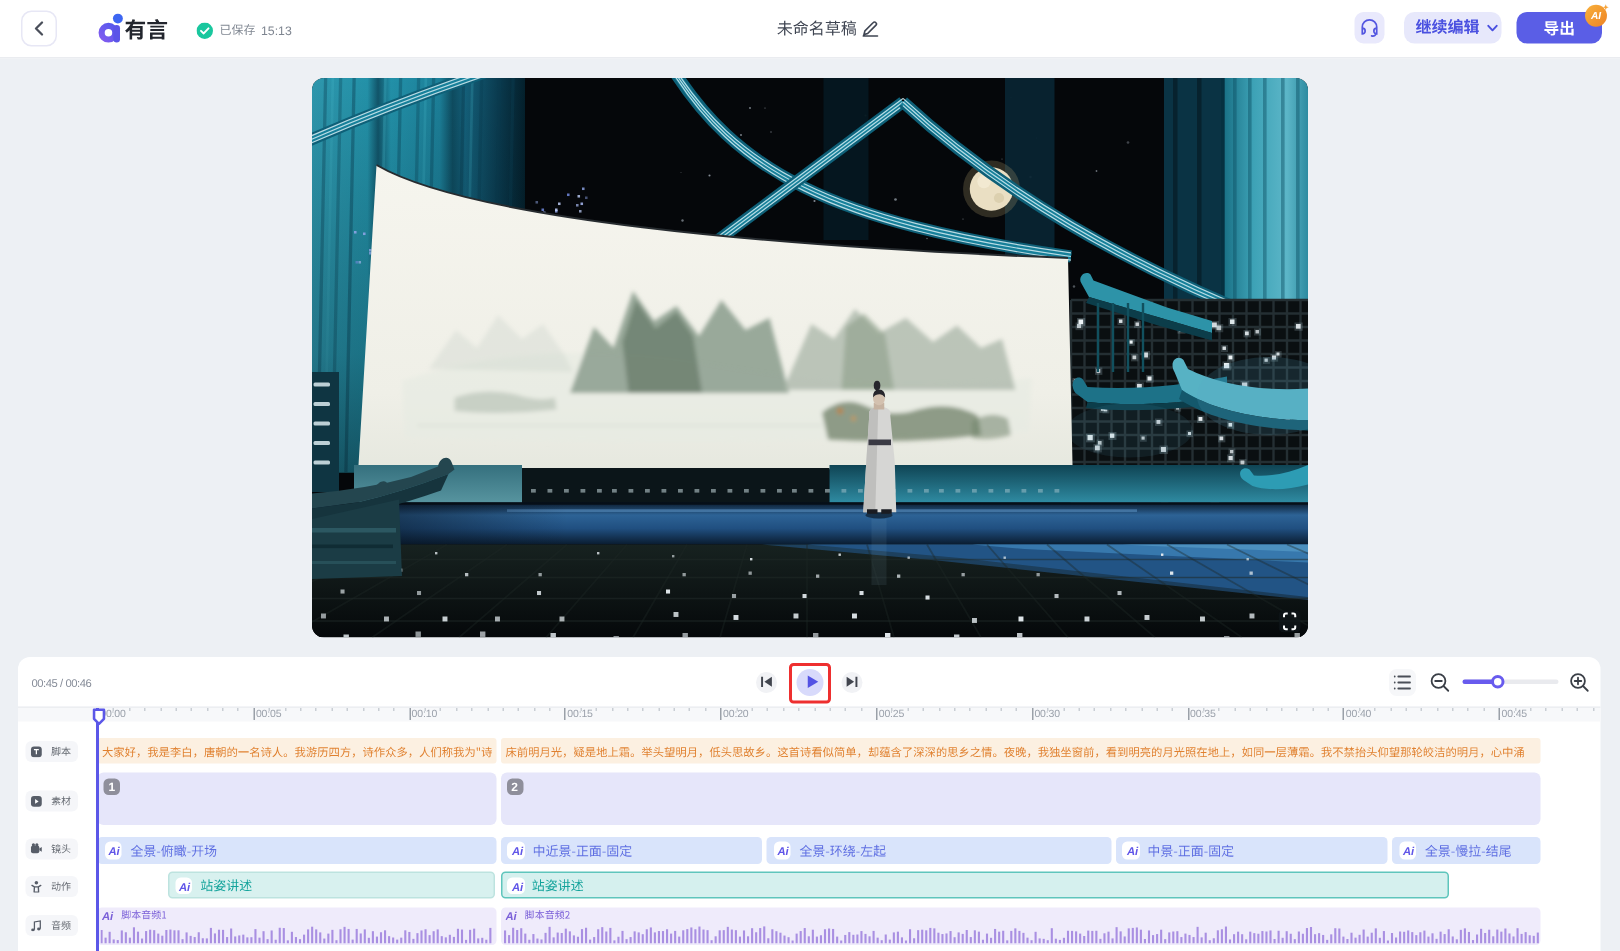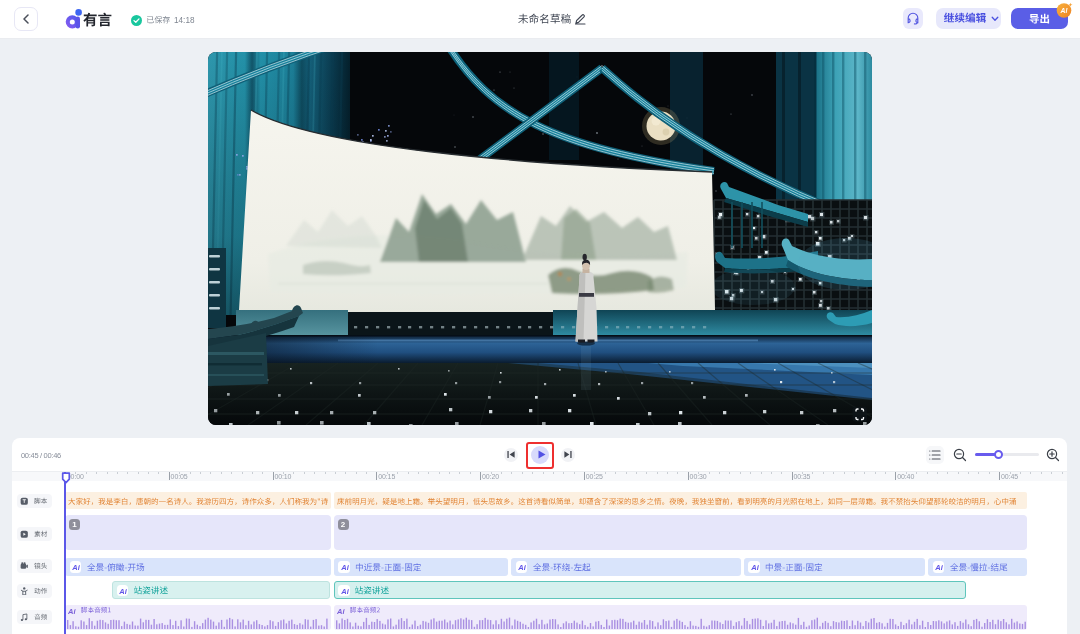--- a/index.html
+++ b/index.html
@@ -19,21 +19,21 @@
 <svg style="position:absolute;left:83px;top:9.0px;overflow:visible" width="31" height="22" viewBox="0 -16.0 31 21.8">
     <path d="M5.3 -12.3C5.1 -11.7 5.0 -11.2 4.7 -10.6H0.8V-8.9H4.0C3.1 -7.2 1.9 -5.7 0.4 -4.7C0.7 -4.4 1.2 -3.7 1.5 -3.3C2.2 -3.8 2.8 -4.4 3.4 -5.0V1.3H5.1V-1.5H10.4V-0.6C10.4 -0.4 10.3 -0.3 10.1 -0.3C9.8 -0.3 9.0 -0.3 8.2 -0.4C8.5 0.1 8.7 0.8 8.8 1.3C9.9 1.3 10.8 1.3 11.4 1.0C11.9 0.8 12.1 0.3 12.1 -0.6V-7.8H5.4C5.6 -8.2 5.8 -8.5 5.9 -8.9H13.7V-10.6H6.6C6.8 -11.0 6.9 -11.5 7.1 -11.9ZM5.1 -3.9H10.4V-2.9H5.1ZM5.1 -5.3V-6.3H10.4V-5.3Z M17.2 -5.8V-4.4H26.4V-5.8ZM17.2 -8.0V-6.7H26.4V-8.0ZM17.0 -3.4V1.3H18.7V0.8H24.8V1.2H26.6V-3.4ZM18.7 -0.6V-2.0H24.8V-0.6ZM20.2 -12.0C20.6 -11.5 20.9 -10.9 21.1 -10.4H15.2V-8.9H28.4V-10.4H23.2C23.0 -11.0 22.4 -11.8 22.0 -12.4Z" fill="#23262e"></path>
   </svg>
 <svg class="abs" style="left:131px;top:14.5px" width="11" height="11" viewBox="0 0 11 11">
     <circle cx="5.5" cy="5.5" r="5.5" fill="#19c79e"></circle>
     <path d="M3,5.6 L4.8,7.3 L8,3.9" fill="none" stroke="#fff" stroke-width="1.3" stroke-linecap="round" stroke-linejoin="round"></path>
   </svg>
 <svg style="position:absolute;left:146px;top:13.8px;overflow:visible" width="27" height="12" viewBox="0 -9.0 27 12.3">
     <path d="M0.8 -6.4V-5.8H6.1V-3.6H1.8V-5.0H1.2V-0.8C1.2 0.2 1.6 0.4 2.9 0.4C3.3 0.4 5.7 0.4 6.0 0.4C7.4 0.4 7.7 -0.0 7.8 -1.5C7.6 -1.6 7.3 -1.7 7.2 -1.8C7.1 -0.5 6.9 -0.2 6.0 -0.2C5.5 -0.2 3.3 -0.2 2.9 -0.2C2.0 -0.2 1.8 -0.3 1.8 -0.8V-3.0H6.1V-2.6H6.8V-6.4Z M11.9 -6.0H15.0V-4.4H11.9ZM11.3 -6.5V-3.9H13.1V-2.9H10.7V-2.3H12.7C12.2 -1.4 11.3 -0.6 10.5 -0.2C10.6 -0.1 10.8 0.1 10.9 0.3C11.7 -0.2 12.5 -1.0 13.1 -1.9V0.7H13.7V-1.9C14.3 -1.0 15.1 -0.2 15.8 0.3C15.9 0.2 16.1 -0.1 16.2 -0.2C15.4 -0.6 14.6 -1.4 14.1 -2.3H16.0V-2.9H13.7V-3.9H15.6V-6.5ZM10.5 -6.9C10.0 -5.6 9.2 -4.4 8.4 -3.6C8.5 -3.5 8.7 -3.1 8.7 -3.0C9.0 -3.3 9.3 -3.7 9.6 -4.1V0.6H10.2V-5.0C10.5 -5.5 10.8 -6.1 11.0 -6.7Z M21.4 -2.9V-2.2H19.1V-1.6H21.4V-0.1C21.4 0.0 21.4 0.1 21.3 0.1C21.1 0.1 20.6 0.1 20.1 0.1C20.2 0.2 20.2 0.5 20.3 0.6C21.0 0.6 21.4 0.6 21.7 0.6C22.0 0.5 22.0 0.3 22.0 -0.1V-1.6H24.2V-2.2H22.0V-2.7C22.6 -3.0 23.3 -3.5 23.7 -4.0L23.3 -4.3L23.2 -4.3H19.8V-3.7H22.6C22.3 -3.4 21.8 -3.1 21.4 -2.9ZM19.6 -6.9C19.5 -6.5 19.3 -6.2 19.2 -5.8H16.9V-5.2H19.0C18.4 -4.1 17.7 -3.0 16.7 -2.3C16.8 -2.2 16.9 -1.9 17.0 -1.8C17.3 -2.0 17.6 -2.3 17.9 -2.6V0.6H18.6V-3.4C19.0 -3.9 19.3 -4.6 19.6 -5.2H24.1V-5.8H19.9C20.0 -6.1 20.1 -6.4 20.2 -6.7Z" fill="#7e8590"></path>
   </svg>
-<div class="abs" style="left:174px;top:16px;font-size:8.2px;color:#7e8590">14:18</div>
+<div class="abs" style="left:174px;top:16px;font-size:8.2px;color:#7e8590">15:13</div>
 <svg style="position:absolute;left:517px;top:11.4px;overflow:visible" width="57" height="16" viewBox="0 -12.1 57 16.5">
     <path d="M5.0 -9.2V-7.4H1.5V-6.6H5.0V-4.7H0.7V-3.9H4.6C3.6 -2.5 1.9 -1.1 0.4 -0.4C0.6 -0.3 0.8 0.1 1.0 0.3C2.4 -0.5 4.0 -1.8 5.0 -3.3V0.9H5.9V-3.3C7.0 -1.8 8.6 -0.5 10.0 0.3C10.2 0.1 10.4 -0.3 10.6 -0.4C9.1 -1.1 7.4 -2.5 6.4 -3.9H10.4V-4.7H5.9V-6.6H9.6V-7.4H5.9V-9.2Z M16.6 -9.4C15.5 -7.9 13.4 -6.5 11.4 -6.0C11.6 -5.7 11.7 -5.4 11.9 -5.2C12.7 -5.4 13.5 -5.8 14.3 -6.3V-5.6H18.7V-6.3C19.4 -5.9 20.2 -5.5 21.0 -5.2C21.2 -5.5 21.4 -5.8 21.6 -6.0C19.9 -6.4 18.0 -7.5 17.0 -8.6L17.2 -8.9ZM14.3 -6.3C15.2 -6.8 15.9 -7.4 16.5 -8.1C17.1 -7.4 17.8 -6.8 18.6 -6.3ZM12.4 -4.7V0.0H13.2V-0.9H15.8V-4.7ZM13.2 -3.9H15.0V-1.6H13.2ZM16.9 -4.7V0.9H17.7V-3.9H19.8V-1.6C19.8 -1.4 19.8 -1.4 19.6 -1.4C19.5 -1.4 19.0 -1.4 18.3 -1.4C18.4 -1.2 18.6 -0.9 18.6 -0.6C19.4 -0.6 19.9 -0.6 20.3 -0.8C20.6 -0.9 20.6 -1.1 20.6 -1.6V-4.7Z M24.9 -5.8C25.5 -5.4 26.1 -4.9 26.6 -4.5C25.3 -3.8 23.9 -3.3 22.5 -3.0C22.7 -2.8 22.9 -2.5 22.9 -2.2C23.6 -2.4 24.2 -2.6 24.8 -2.8V0.9H25.6V0.3H30.5V0.9H31.3V-3.7H27.0C28.8 -4.7 30.4 -6.1 31.3 -7.8L30.7 -8.2L30.6 -8.1H26.7C27.0 -8.4 27.2 -8.8 27.4 -9.1L26.5 -9.3C25.8 -8.2 24.6 -7.0 22.8 -6.1C23.0 -6.0 23.2 -5.7 23.3 -5.5C24.4 -6.0 25.3 -6.7 26.0 -7.4H30.1C29.4 -6.4 28.5 -5.6 27.4 -4.9C26.8 -5.3 26.1 -5.9 25.5 -6.3ZM30.5 -0.5H25.6V-3.0H30.5Z M35.7 -4.4H41.3V-3.4H35.7ZM35.7 -6.0H41.3V-5.0H35.7ZM34.9 -6.6V-2.8H38.0V-1.7H33.6V-0.9H38.0V0.9H38.9V-0.9H43.4V-1.7H38.9V-2.8H42.1V-6.6ZM33.7 -8.4V-7.7H36.2V-6.8H37.0V-7.7H40.0V-6.8H40.8V-7.7H43.4V-8.4H40.8V-9.2H40.0V-8.4H37.0V-9.2H36.2V-8.4Z M49.7 -6.2H52.9V-5.2H49.7ZM49.0 -6.8V-4.6H53.6V-6.8ZM50.4 -2.0H52.2V-0.9H50.4ZM49.8 -2.6V-0.3H52.8V-2.6ZM47.7 -9.1C46.9 -8.8 45.7 -8.5 44.6 -8.3C44.7 -8.1 44.8 -7.8 44.8 -7.6C45.2 -7.7 45.7 -7.8 46.1 -7.9V-6.1H44.6V-5.3H46.0C45.6 -4.1 44.9 -2.6 44.3 -1.9C44.4 -1.7 44.6 -1.3 44.7 -1.1C45.2 -1.7 45.7 -2.8 46.1 -3.8V0.9H46.9V-4.2C47.2 -3.7 47.6 -3.2 47.7 -2.9L48.2 -3.6C48.0 -3.8 47.2 -4.8 46.9 -5.0V-5.3H48.4V-6.1H46.9V-8.0C47.4 -8.2 47.8 -8.3 48.2 -8.4ZM50.5 -9.1C50.6 -8.8 50.8 -8.4 50.9 -8.1H48.2V-7.4H54.5V-8.1H51.8C51.7 -8.5 51.4 -8.9 51.2 -9.3ZM48.3 -3.9V0.9H49.0V-3.2H53.6V0.1C53.6 0.2 53.5 0.2 53.4 0.2C53.3 0.2 53.0 0.2 52.6 0.2C52.7 0.4 52.8 0.7 52.8 0.9C53.4 0.9 53.8 0.9 54.0 0.8C54.3 0.7 54.3 0.5 54.3 0.1V-3.9Z" fill="#3f4552"></path>
   </svg>
 <svg class="abs" style="left:574px;top:13px" width="12" height="12" viewBox="0 0 12 12">
     <path d="M2,10 L2.6,7.6 L8.2,2 a1.1,1.1 0 0 1 1.6,0 l0.2,0.2 a1.1,1.1 0 0 1 0,1.6 L4.4,9.4 Z M1.5,11 L11,11" fill="none" stroke="#3f4552" stroke-width="1.1" stroke-linecap="round"></path>
   </svg>
 <div class="abs" style="left:903px;top:8px;width:20px;height:21px;background:#e9e9fc;border-radius:6px"></div>
 <svg class="abs" style="left:906px;top:11px" width="14" height="15" viewBox="0 0 14 15">
     <path d="M2.2,9.5 L2.2,7 a4.8,4.8 0 0 1 9.6,0 L11.8,9.5 M2.2,7.8 a1.6,1.6 0 0 1 0,3.8 Z M11.8,7.8 a1.6,1.6 0 0 0 0,3.8 Z M11.8,10.5 a2.6,2.6 0 0 1 -3.4,2.4" fill="none" stroke="#5356e0" stroke-width="1.15" stroke-linecap="round"></path>
   </svg>

